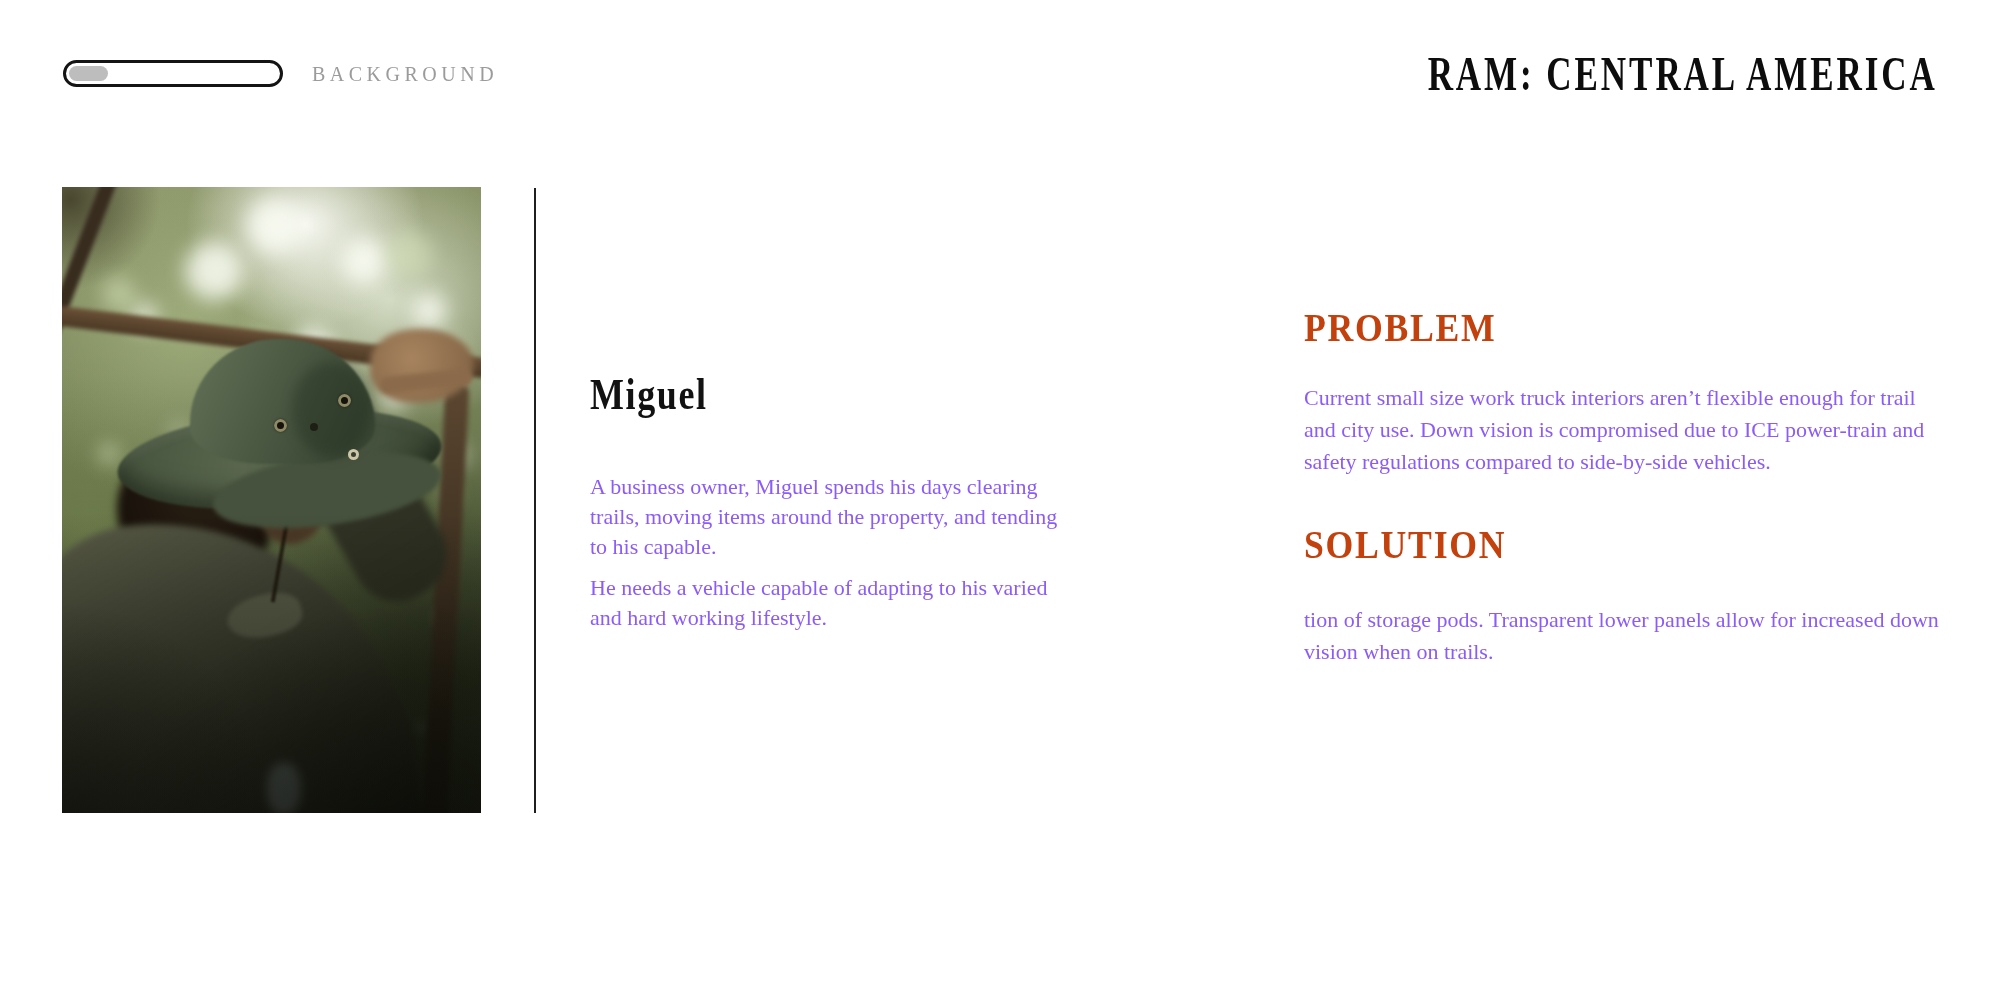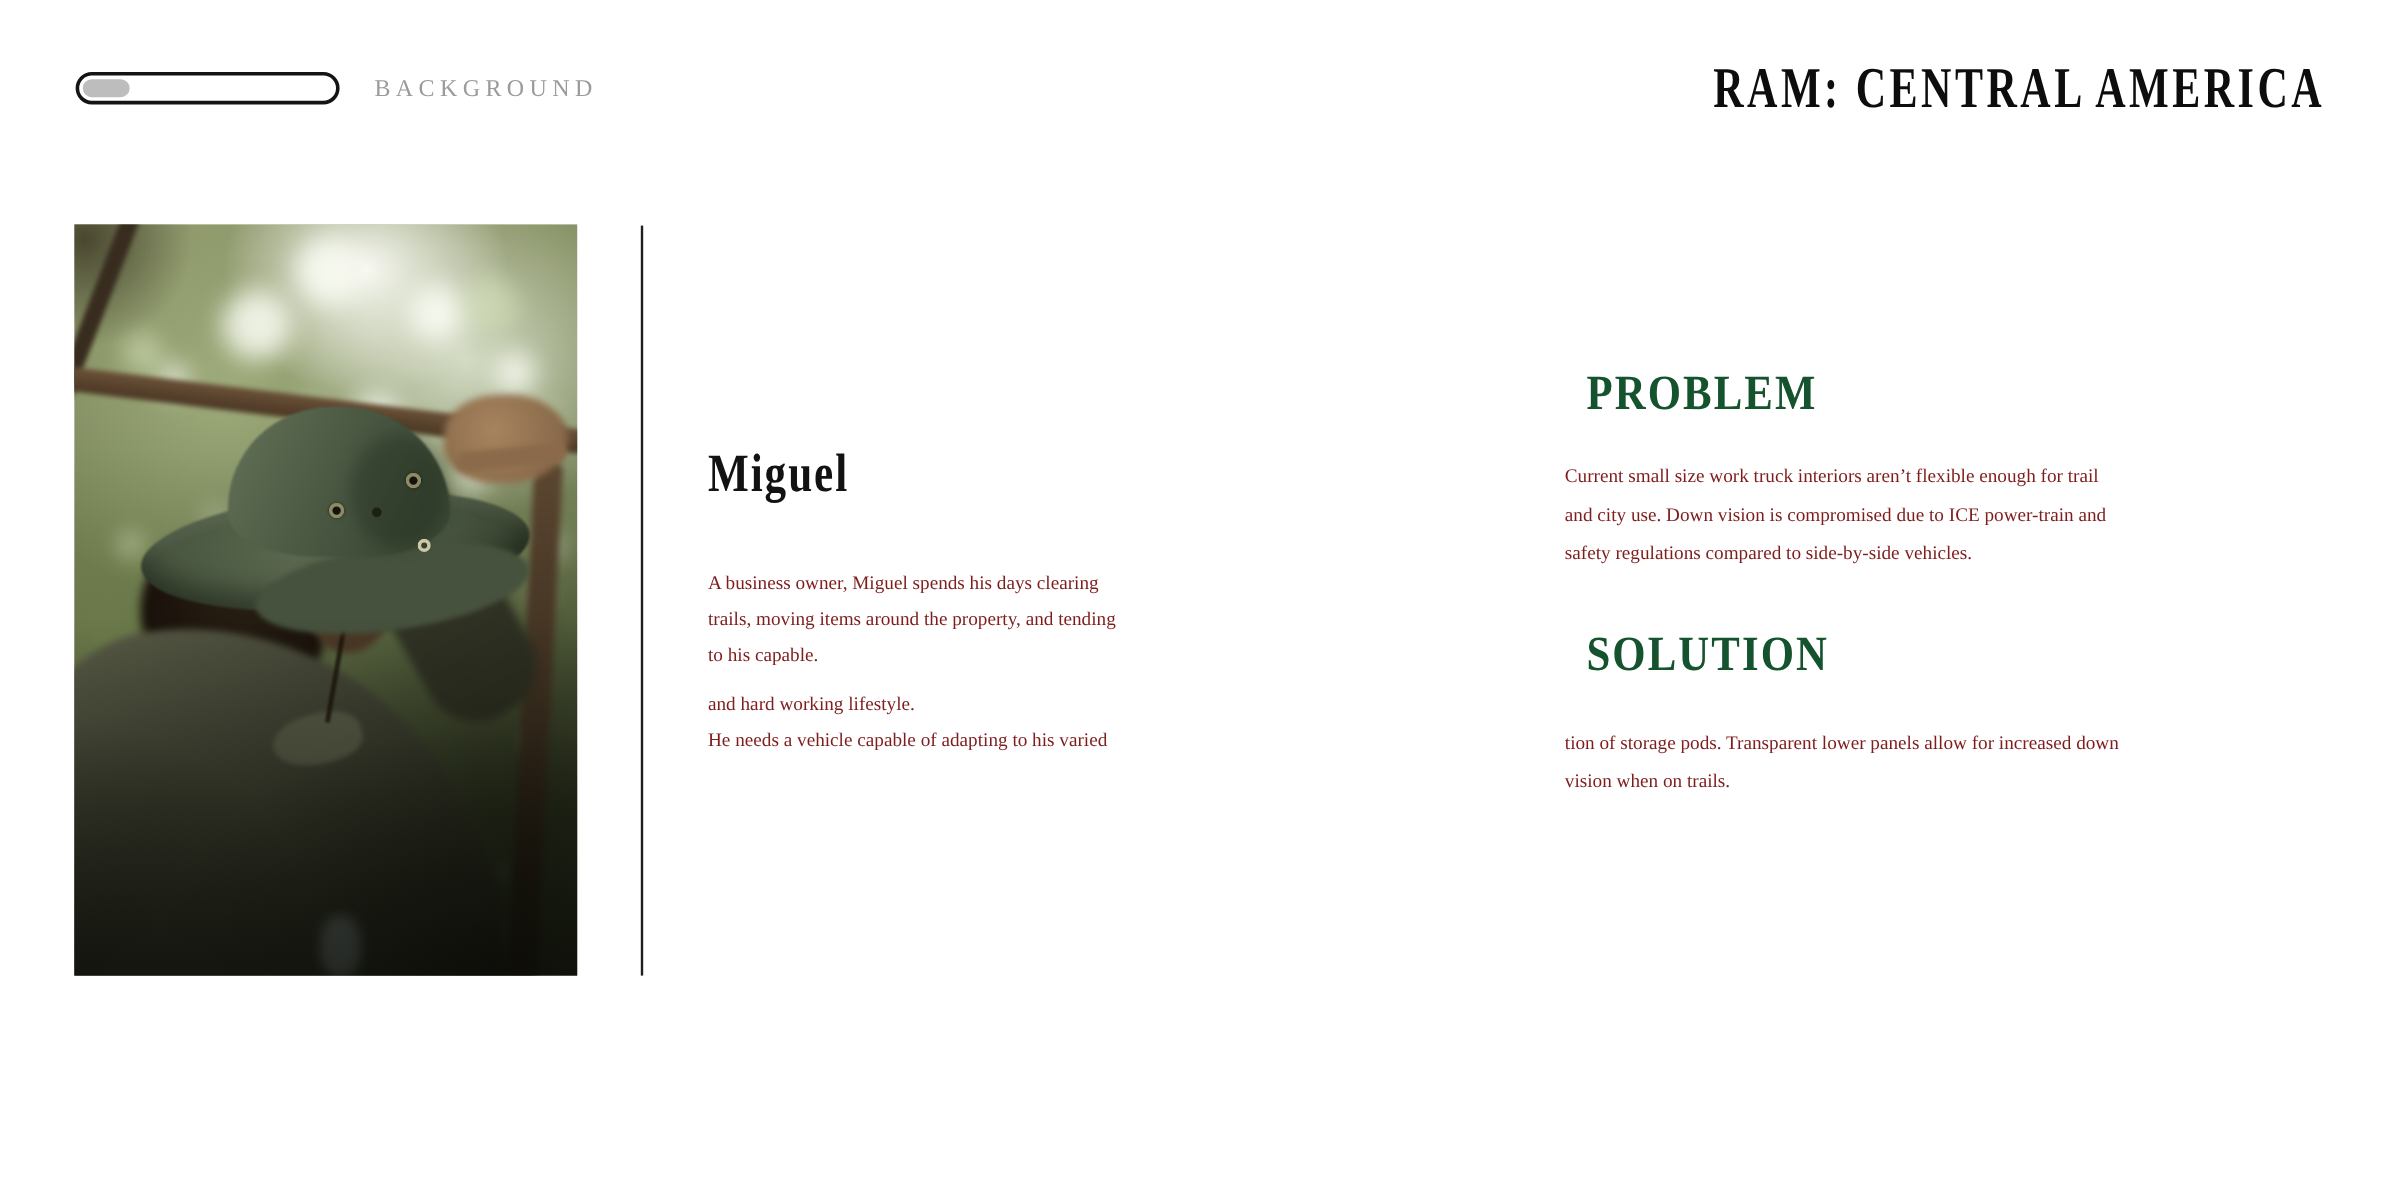--- a/index.html
+++ b/index.html
@@ -113,26 +113,26 @@
       linear-gradient(180deg, rgba(0,0,0,0) 52%, rgba(10,12,6,.35) 78%, rgba(8,9,5,.55) 100%),
       radial-gradient(420px 300px at 85% 100%, rgba(6,8,4,.5), rgba(6,8,4,0) 70%),
       radial-gradient(300px 300px at 0% 100%, rgba(8,9,5,.45), rgba(8,9,5,0) 70%);}
   
   .divider{position:absolute; left:534px; top:188px; width:2px; height:625px; background:#1f1f1f;}
   
   .persona-col{position:absolute; left:590px; top:0; width:430px;}
   .persona-name{position:absolute; top:372px; left:0; font-size:45px; line-height:1;
     font-weight:700; letter-spacing:2px; white-space:nowrap;}
   .persona-name .hscale{display:inline-block; transform:scaleX(0.8); transform-origin:0 50%;}
-  .body-par{font-size:16px; line-height:30px; font-weight:400; color:#7f1d1d;}
+  .body-par{font-size:22px; line-height:30px; font-weight:400; color:#8b5cf6;}
   .persona-par-1{position:absolute; top:472px; left:0;}
   .persona-par-2{position:absolute; top:573px; left:0;}
   .right-col{position:absolute; left:1304px; top:0; width:640px;}
   .sec-heading{position:absolute; left:0; font-size:41px; line-height:1; font-weight:700;
-    letter-spacing:2px; white-space:nowrap; color:#14532d;margin-left:18px;}
+    letter-spacing:2px; white-space:nowrap; color:#c2410c;}
   .sec-heading .hscale{display:inline-block; transform:scaleX(0.87); transform-origin:0 50%;}
   .problem-heading{top:307px;}
   .problem-par{position:absolute; top:382px; left:0; line-height:32px;}
   .solution-heading{top:524px;}
   .solution-par{position:absolute; top:604px; left:0; line-height:32px;}
   .line{white-space:nowrap;}
   
   .page-number{position:absolute; left:65px; top:915px; font-size:26px; font-weight:700; line-height:1;margin-top:48px;}
   .footer-rule{position:absolute; left:103px; top:936px; width:1620px; height:2px; background:#151515;}
   .author{position:absolute; right:63px; top:917px; font-size:25px; font-weight:700;
@@ -183,22 +183,22 @@
   <div class="persona-col">
     <div class="persona-name">
       <span class="hscale">Miguel</span>
     </div>
     <div class="body-par persona-par-1">
       <div class="line">A business owner, Miguel spends his days clearing</div>
       <div class="line">trails, moving items around the property, and tending</div>
       <div class="line">to his capable.</div>
     </div>
     <div class="body-par persona-par-2">
+      <div class="line">He needs a vehicle capable of adapting to his varied</div>
       <div class="line">and hard working lifestyle.</div>
-      <div class="line">He needs a vehicle capable of adapting to his varied</div>
     </div>
   </div>
 
   <div class="right-col">
     <div class="sec-heading problem-heading">
       <span class="hscale">PROBLEM</span>
     </div>
     <div class="body-par problem-par">
       <div class="line">Current small size work truck interiors aren’t flexible enough for trail</div>
       <div class="line">and city use. Down vision is compromised due to ICE power-train and</div>

